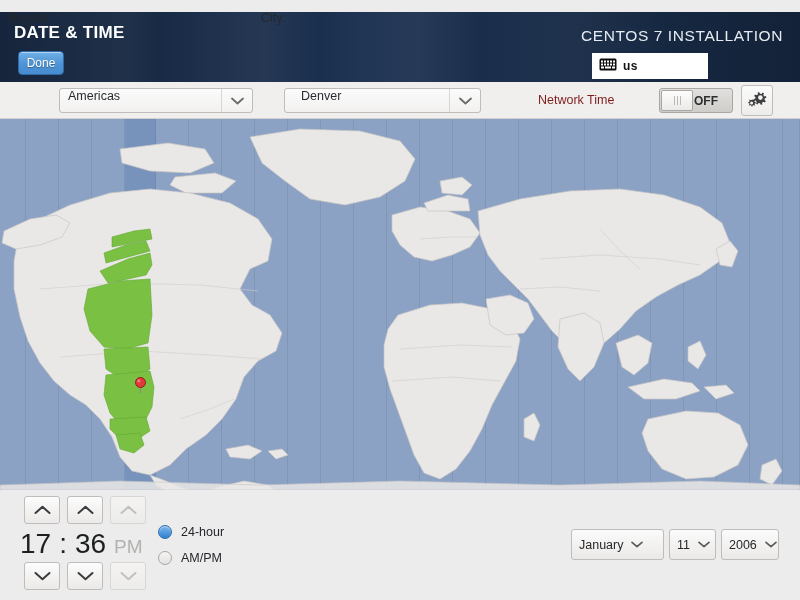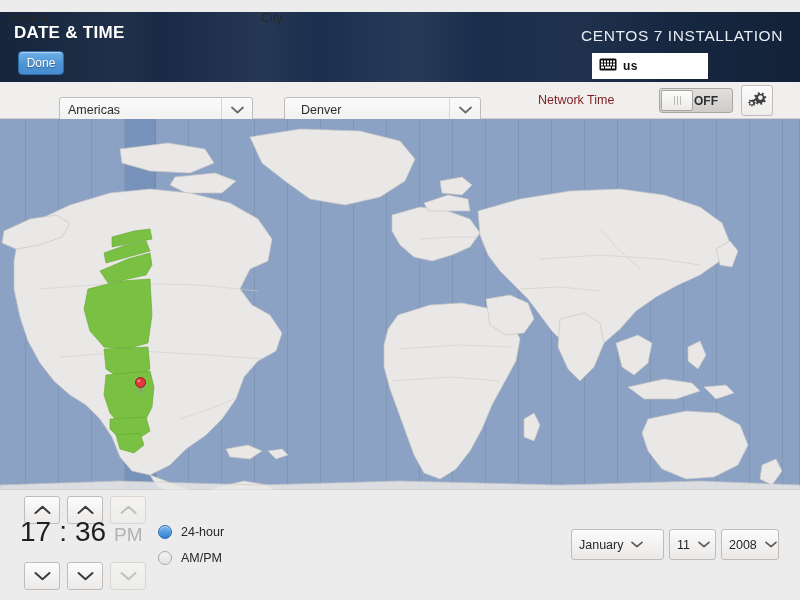--- a/index.html
+++ b/index.html
@@ -68,23 +68,22 @@
   }
   .tb-label { font-size: 12.5px; color: #26282a; position: absolute; top: 11px; text-align: right; }
   #region-label { left: 8px; }
   #city-label { left: 261px; }
 
   .combo {
     position: absolute; top: 88px; height: 25px;
     background: linear-gradient(180deg, #fbfbfb 0%, #f2f1f0 100%);
     border: 1px solid #bfbcb9;
     border-radius: 3px;
-    display: flex; align-items: center;
-    cursor: pointer;
-    margin-top: 9px;
+    display: flex; align-items: flex-start;
+    cursor: pointer;
   }
   .combo .combo-value {
     font-size: 12.5px; color: #2a2c2e; padding-left: 8px; flex: 1;
     white-space: nowrap; overflow: hidden;
   }
   .combo .combo-arrow {
     width: 31px; height: 100%;
     border-left: 1px solid #d8d5d2;
     display: flex; align-items: center; justify-content: center;
   }
@@ -171,21 +170,21 @@
     cursor: default;
   }
   #hour-up   { left: 24px;  top: 496px; }
   #min-up    { left: 67px;  top: 496px; }
   #ampm-up   { left: 110px; top: 496px; }
   #hour-down { left: 24px;  top: 562px; }
   #min-down  { left: 67px;  top: 562px; }
   #ampm-down { left: 110px; top: 562px; }
 
   #time-display {
-    position: absolute; left: 20px; top: 516px;
+    position: absolute; left: 20px; top: 528px;
     font-size: 28px; color: #1d1f21; letter-spacing: 0px;
     display: flex; align-items: baseline; gap: 8px;
   }
   #time-ampm { font-size: 19px; color: #b4b2b0; }
 
   .radio-row {
     position: absolute; left: 158px;
     display: flex; align-items: flex-start; gap: 9px;
     cursor: pointer;
   }
@@ -489,19 +488,19 @@
 </div>
 <div class="date-combo" id="day-combo">
   <span class="dc-value">11</span>
   <span class="dc-arrow">
     <svg width="12" height="7" viewBox="0 0 12 7">
         <path d="M1 1.3 L6 5.6 L11 1.3" fill="none" stroke="#5d5b59" stroke-width="1.7" stroke-linecap="round" stroke-linejoin="round"></path>
       </svg>
   </span>
 </div>
 <div class="date-combo" id="year-combo">
-  <span class="dc-value">2008</span>
+  <span class="dc-value">2006</span>
   <span class="dc-arrow">
     <svg width="12" height="7" viewBox="0 0 12 7">
         <path d="M1 1.3 L6 5.6 L11 1.3" fill="none" stroke="#5d5b59" stroke-width="1.7" stroke-linecap="round" stroke-linejoin="round"></path>
       </svg>
   </span>
 </div>
 
 </body></html>

